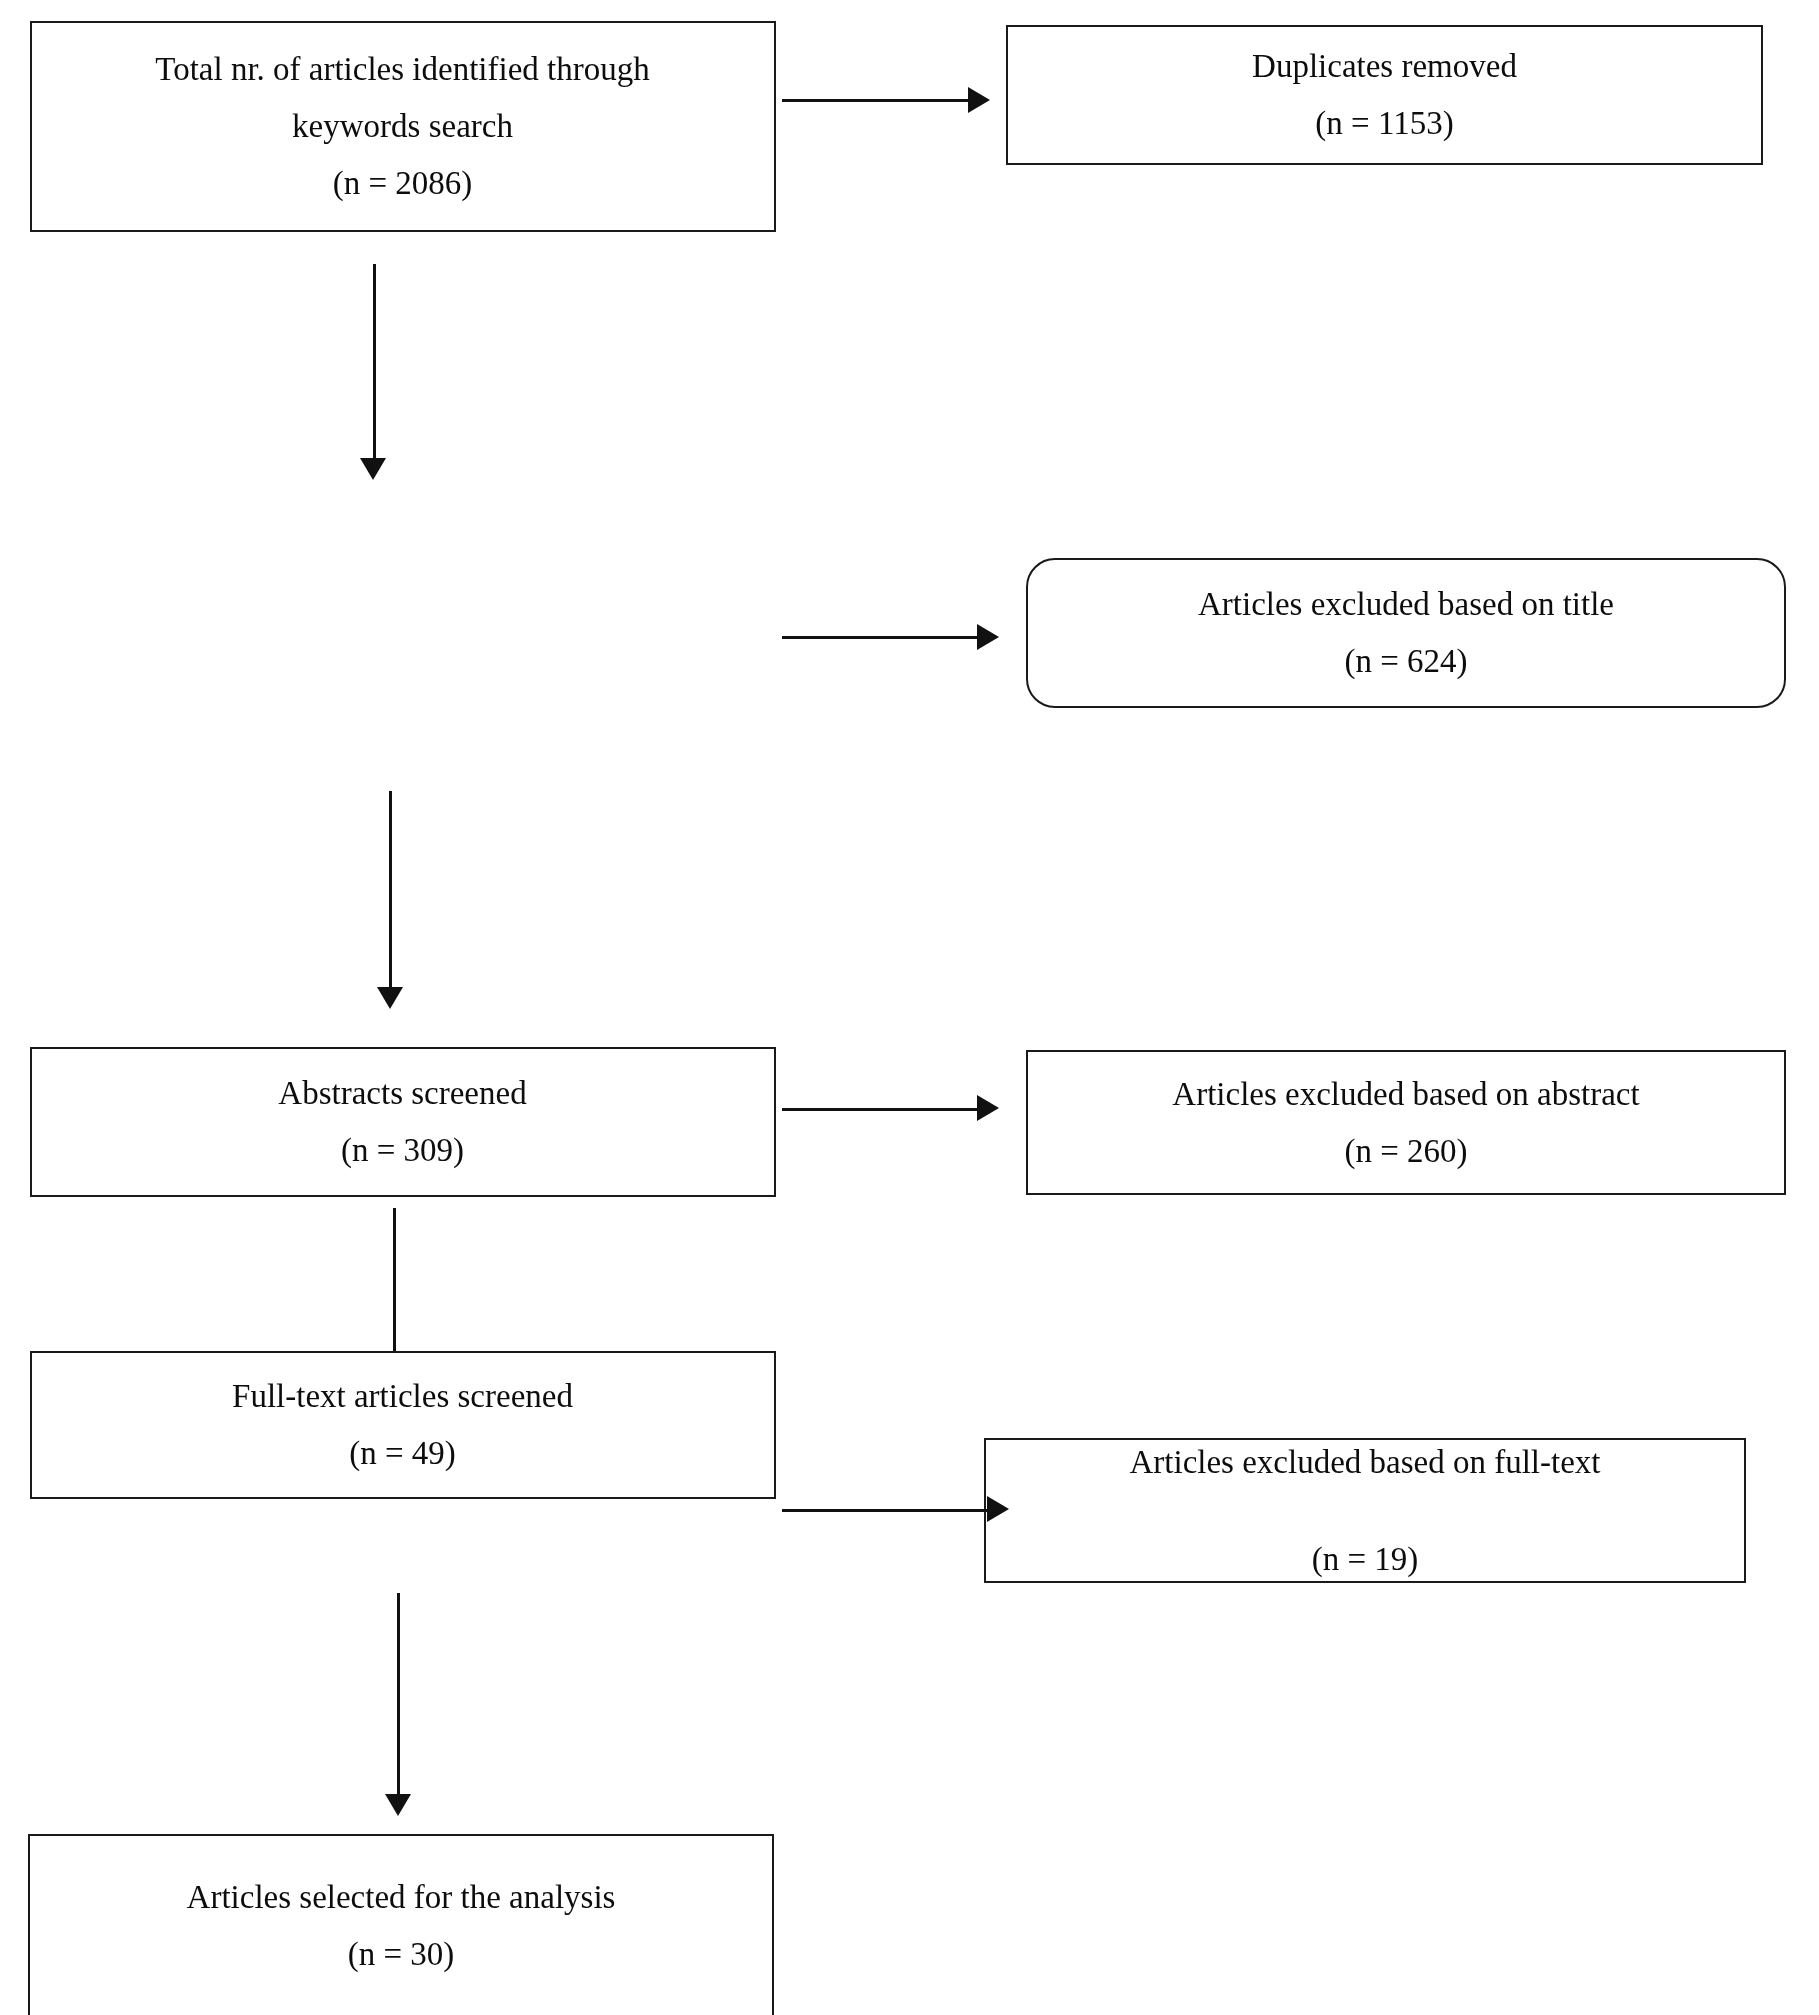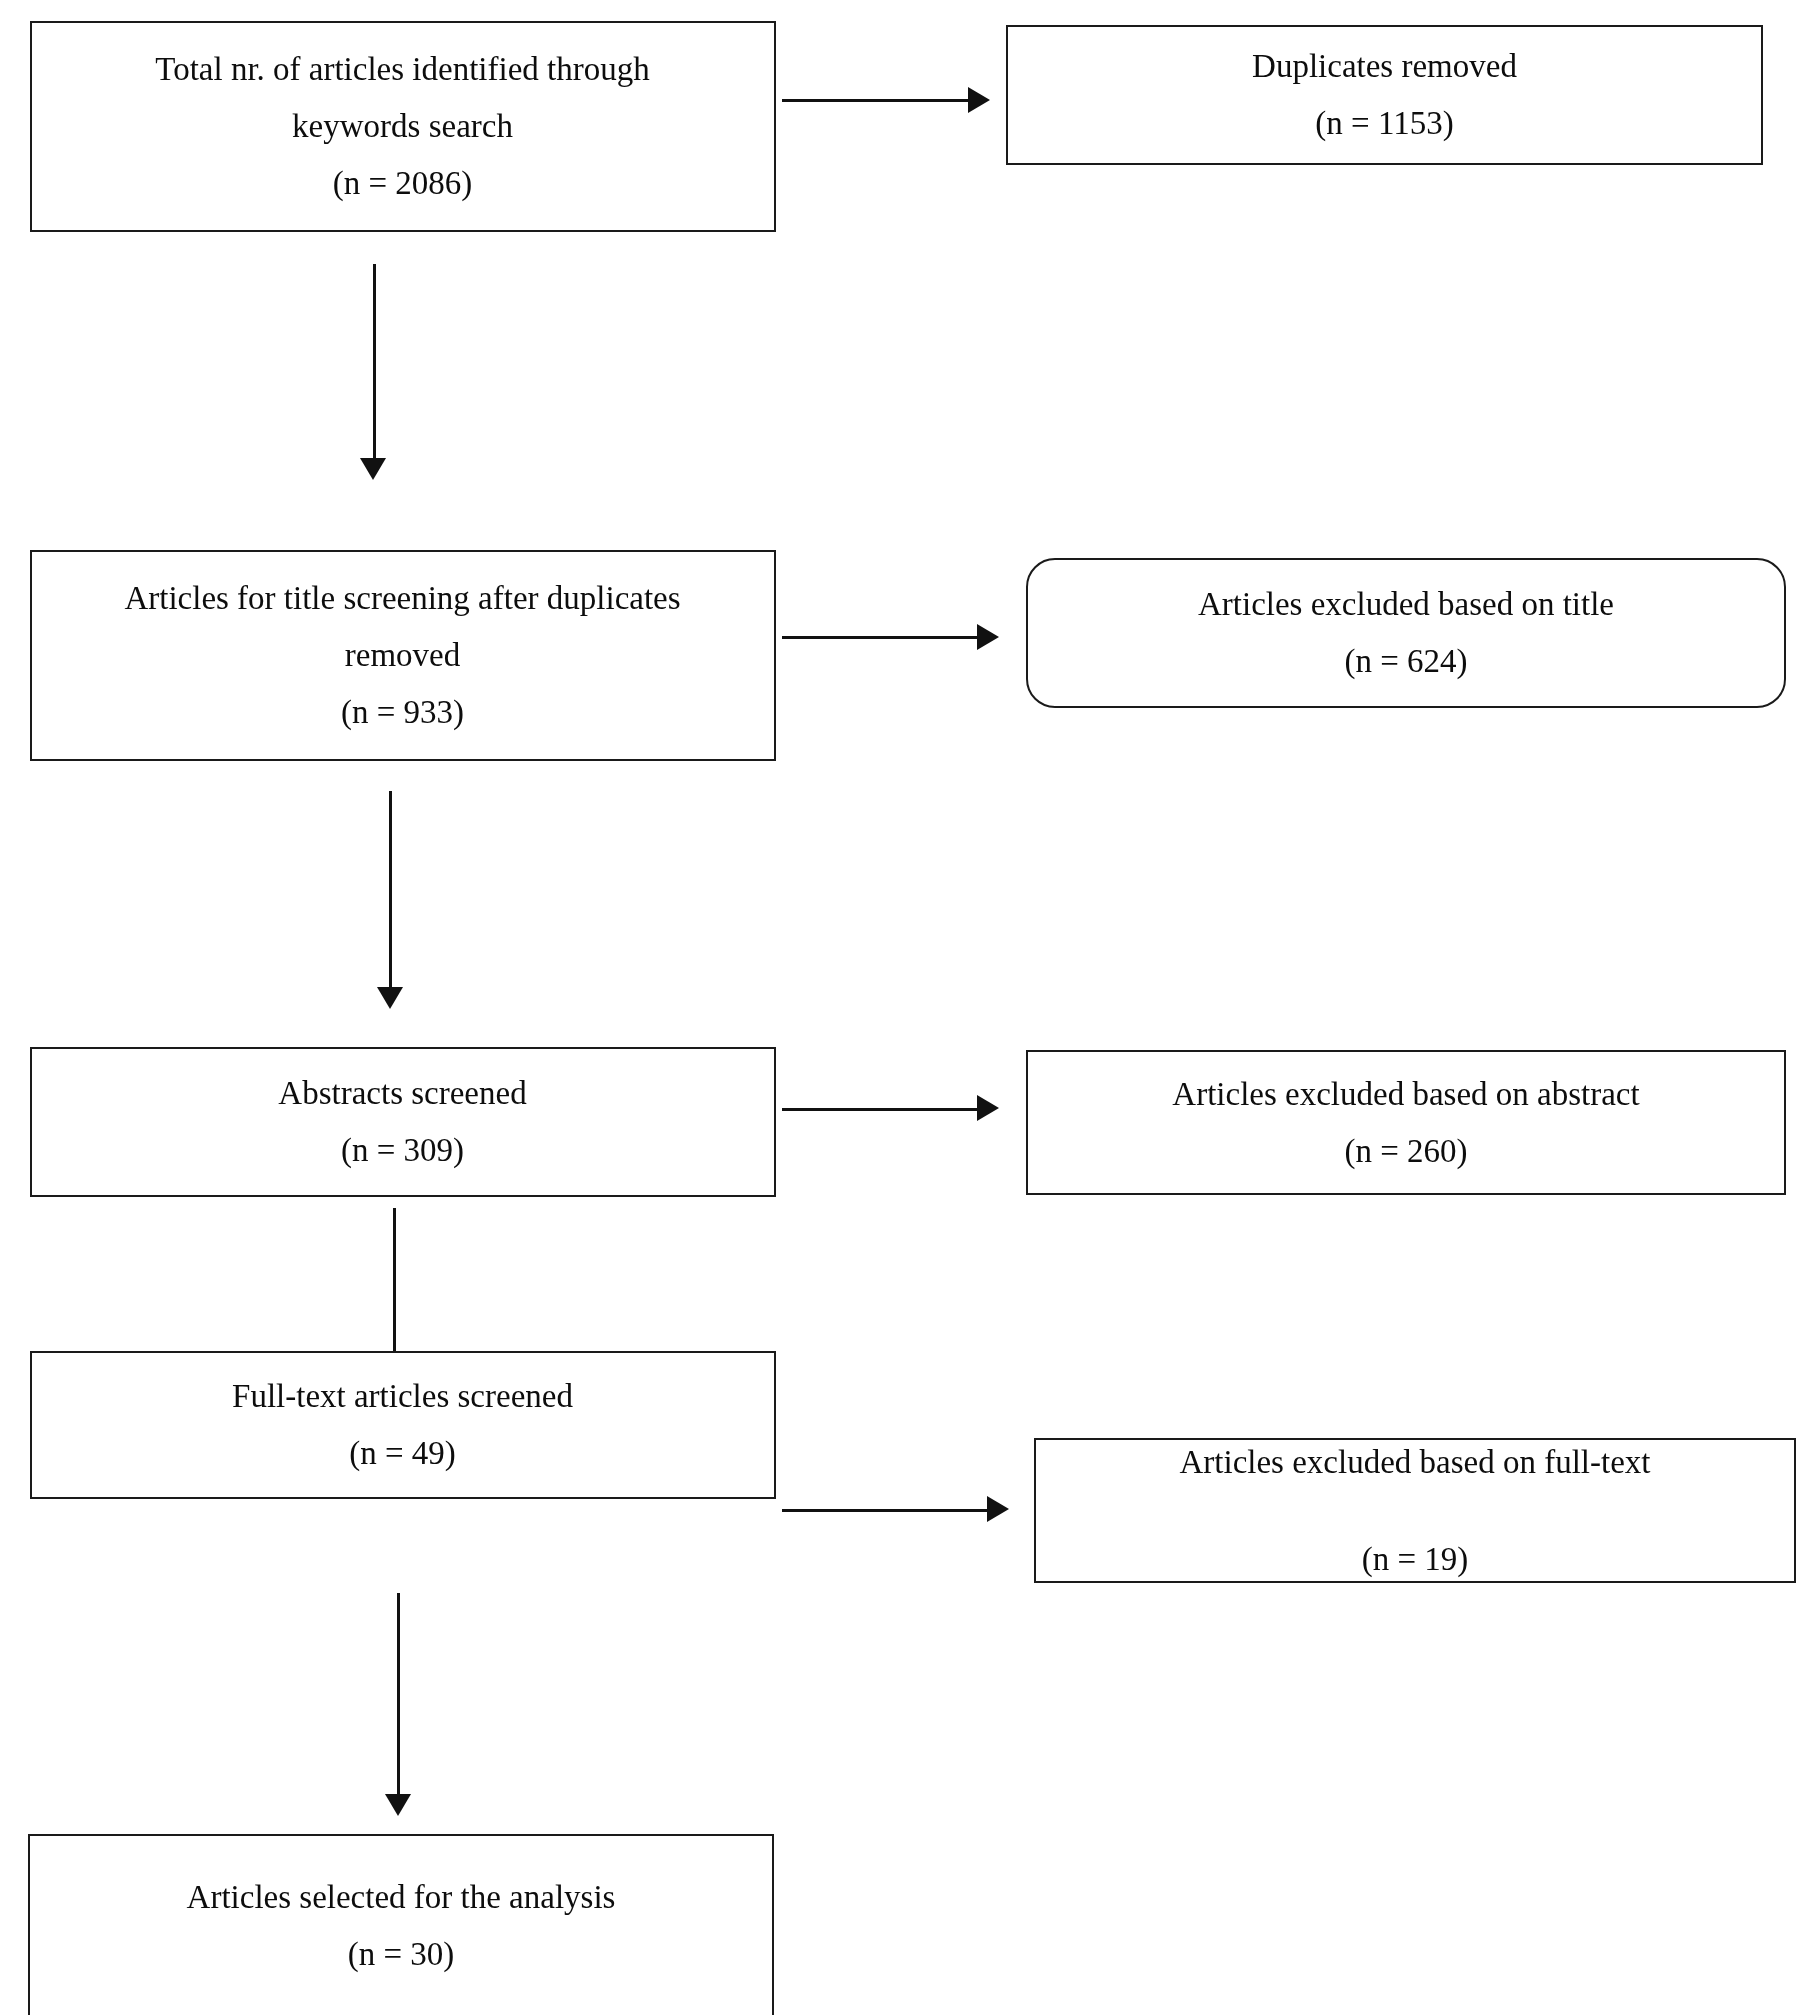--- a/index.html
+++ b/index.html
@@ -82,25 +82,20 @@
     <span class="line">Duplicates removed</span>
     <span class="line">(n = 1153)</span>
   </div>
 
   <div class="conn-h" style="left:782px; top:99px; width:186px;"></div>
   <div class="head-right" style="left:968px; top:87px;"></div>
 
   <div class="conn-v" style="left:373px; top:264px; height:196px;"></div>
   <div class="head-down" style="left:360px; top:458px;"></div>
 
-  <div class="flow-box" style="left:29.5px; top:550px; width:746px; height:211px;">
-    <span class="line">Articles for title screening after duplicates</span>
-    <span class="line">removed</span>
-    <span class="line">(n = 933)</span>
-  </div>
 
   <div class="flow-box" style="left:1026px; top:558px; width:760px; height:150px;border-radius:29px;">
     <span class="line">Articles excluded based on title</span>
     <span class="line">(n = 624)</span>
   </div>
 
   <div class="conn-h" style="left:782px; top:636px; width:195px;"></div>
   <div class="head-right" style="left:977px; top:624px;"></div>
 
   <div class="conn-v" style="left:389px; top:791px; height:198px;"></div>
@@ -120,21 +115,21 @@
   <div class="head-right" style="left:977px; top:1095px;"></div>
 
   <div class="conn-v" style="left:393px; top:1208px; height:164px;"></div>
   <div class="head-down" style="left:381px; top:1370px;"></div>
 
   <div class="flow-box" style="left:29.5px; top:1351px; width:746px; height:148px;">
     <span class="line">Full-text articles screened</span>
     <span class="line">(n = 49)</span>
   </div>
 
-  <div class="flow-box" style="left:1034px; top:1438px; width:762px; height:145px;gap:40px;">
+  <div class="flow-box" style="left:984px; top:1438px; width:762px; height:145px;gap:40px;">
     <span class="line">Articles excluded based on full-text</span>
     <span class="line">(n = 19)</span>
   </div>
 
   <div class="conn-h" style="left:782px; top:1509px; width:205px;"></div>
   <div class="head-right" style="left:987px; top:1496px;"></div>
 
   <div class="conn-v" style="left:397px; top:1593px; height:203px;"></div>
   <div class="head-down" style="left:385px; top:1794px;"></div>
 

